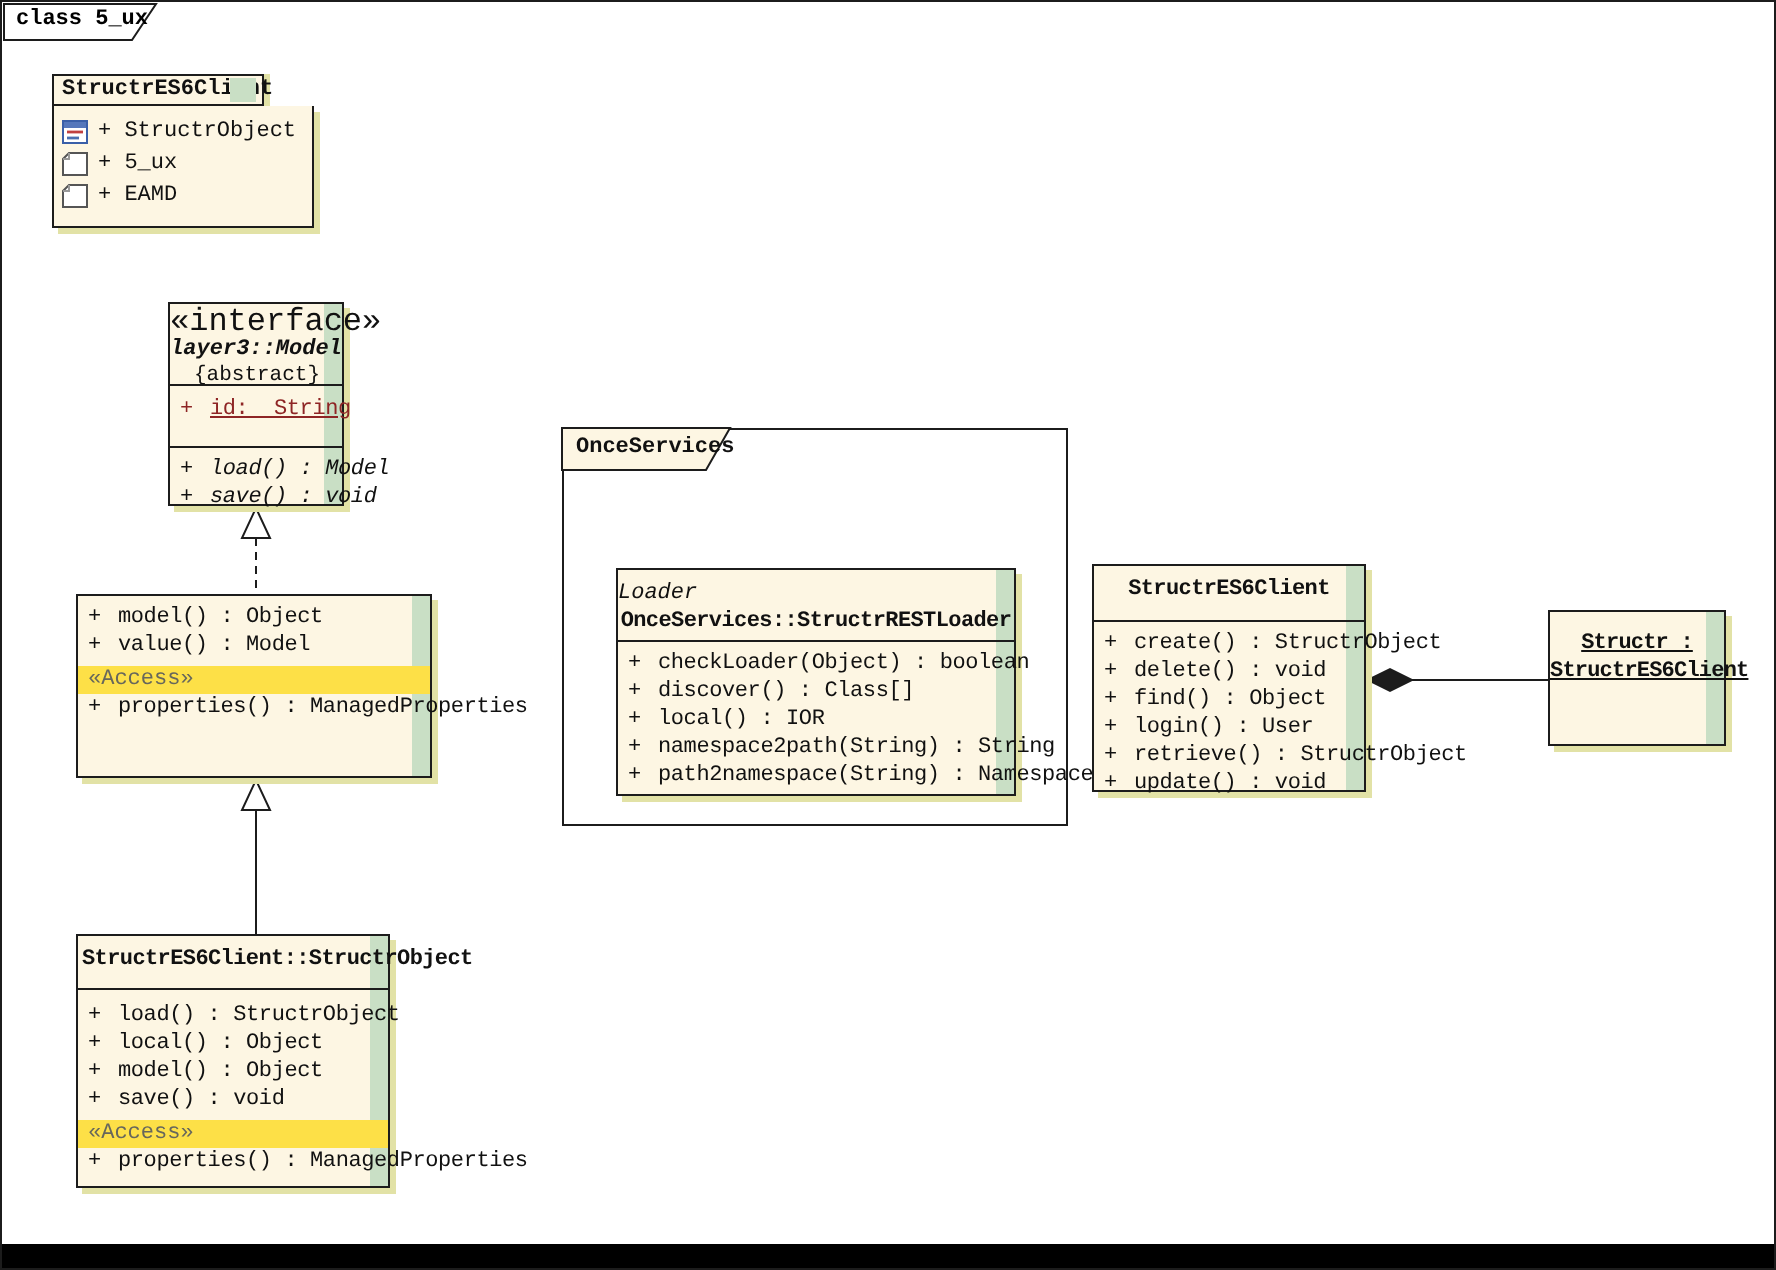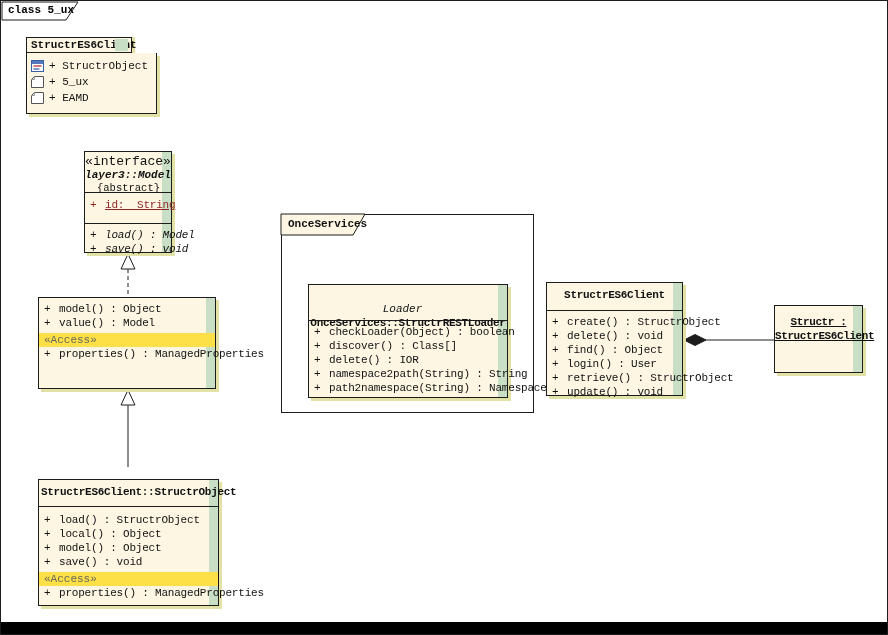--- a/index.html
+++ b/index.html
@@ -25,24 +25,24 @@
   .sec + .sec{border-top:1px solid #1c1c1c;}
   .hdr{font-size:11px;font-weight:bold;text-align:center;letter-spacing:-0.3px;padding:6px 2px 5px;}
   .op-row{display:flex;font-size:11px;line-height:14px;padding:0 0 0 5px;white-space:nowrap;}
   .op-row .vis{flex:none;width:15px;}
   .op-row .sig{white-space:pre;letter-spacing:-0.2px;}
   .ops-sec{padding-top:4px;padding-bottom:3px;}
   .italic .sig,.italic .vis{font-style:italic;}
   .red-attr{color:#8E2525;}
   .red-attr .sig{text-decoration:underline;}
   .access-row{position:relative;z-index:2;background:#fde047;color:#67675C;font-size:11px;line-height:14px;padding-left:5px;margin-top:3px;}
-  .stereo{font-size:13px;text-align:center;padding-top:3px;line-height:13px;}
+  .stereo{font-size:16px;text-align:center;padding-top:3px;line-height:13px;}
   .iface-name{font-size:11px;font-weight:bold;font-style:italic;text-align:center;line-height:14px;}
   .abstract{font-size:10.5px;text-align:right;padding-right:11px;line-height:12px;}
-  .loader-stereo{font-size:11px;font-style:italic;text-align:center;padding:18px 11px 0 0;line-height:13px;}
+  .loader-stereo{font-size:11px;font-style:italic;text-align:left;padding:6px 11px 0 0;line-height:13px;}
   .loader-name{font-size:11px;font-weight:bold;text-align:center;letter-spacing:-0.3px;line-height:14px;padding-bottom:4px;}
 
   
   .pkg-tab{
     position:absolute;left:25px;top:36px;width:106px;height:16px;box-sizing:border-box;
     background:#FDF6E3;border:1px solid #1c1c1c;box-shadow:3px 0 0 #E2E2A6;z-index:2;
     font-size:11px;font-weight:bold;line-height:14px;padding-left:4px;
   }
   .pkg-swatch{position:absolute;right:3px;top:1px;width:13px;height:12px;background:#C9DFC5;}
   .pkg-body{
@@ -164,21 +164,21 @@
         <span class="sig">value() : Model</span>
       </div>
       <div class="access-row">«Access»</div>
       <div class="op-row">
         <span class="vis">+</span>
         <span class="sig">properties() : ManagedProperties</span>
       </div>
     </div>
   </div>
 
-  <div class="uml-box" style="left:37px;top:478px;width:181px;height:127px;">
+  <div class="uml-box" style="left:37px;top:466px;width:157px;height:127px;">
     <div class="strip"></div>
     <div class="sec hdr" style="height:15px;">StructrES6Client::StructrObject</div>
     <div class="sec ops-sec" style="height:93px;padding-top:6px;">
       <div class="op-row">
         <span class="vis">+</span>
         <span class="sig">load() : StructrObject</span>
       </div>
       <div class="op-row">
         <span class="vis">+</span>
         <span class="sig">local() : Object</span>
@@ -212,21 +212,21 @@
       <div class="op-row">
         <span class="vis">+</span>
         <span class="sig">checkLoader(Object) : boolean</span>
       </div>
       <div class="op-row">
         <span class="vis">+</span>
         <span class="sig">discover() : Class[]</span>
       </div>
       <div class="op-row">
         <span class="vis">+</span>
-        <span class="sig">delete() : IOR</span>
+        <span class="sig">local() : IOR</span>
       </div>
       <div class="op-row">
         <span class="vis">+</span>
         <span class="sig">namespace2path(String) : String</span>
       </div>
       <div class="op-row">
         <span class="vis">+</span>
         <span class="sig">path2namespace(String) : Namespace</span>
       </div>
     </div>

